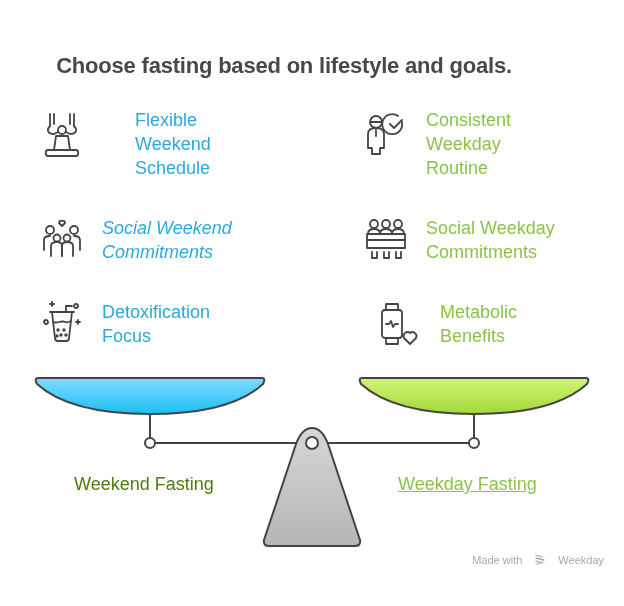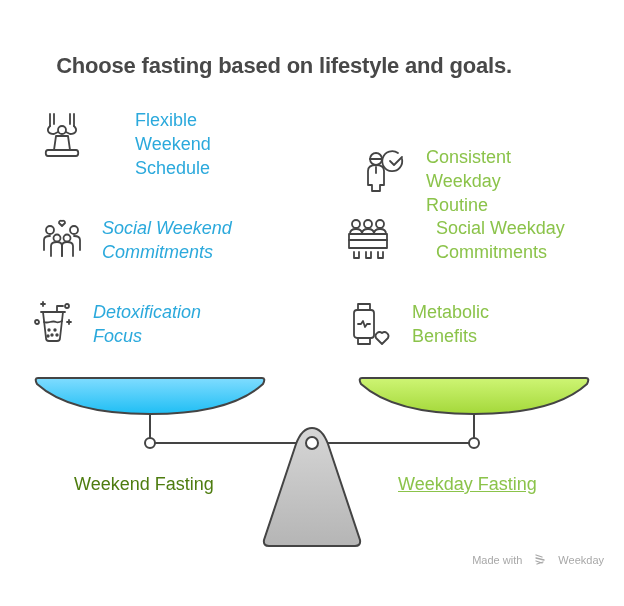--- a/index.html
+++ b/index.html
@@ -52,73 +52,73 @@
       <path d="M2 34 v-10 c0 -3 3 -4 6 -4"></path>
       <path d="M38 34 v-10 c0 -3 -3 -4 -6 -4"></path>
       <path d="M9 40 v-10 c0 -3 3 -4 6 -4 c3 0 5 1 5 4 v10"></path>
       <path d="M20 40 v-10 c0 -3 2 -4 5 -4 c3 0 6 1 6 4 v10"></path>
     </svg>
   </div>
   <div class="label">Social Weekend
 Commitments</div>
 </div>
 
-<div class="item left" style="left:33px; top:300px;font-style:italic;">
+<div class="item left" style="left:42px; top:300px;">
   <div class="icon">
     <svg viewBox="0 0 40 52" fill="none" stroke="#444" stroke-width="1.8" stroke-linecap="round" stroke-linejoin="round">
       <path d="M10 2 v4 M8 4 h4 M36 20 v4 M34 22 h4"></path>
       <circle cx="4" cy="22" r="2"></circle>
         <circle cx="34" cy="6" r="2"></circle>
       <path d="M24 12 v-6 h6"></path>
       <path d="M8 12 h24 M10 12 l3 26 a3 3 0 0 0 3 3 h8 a3 3 0 0 0 3 -3 l3 -26"></path>
       <path d="M11 22 c4 2 8 -2 12 0 c2 1 4 0 6 -1"></path>
       <circle cx="16" cy="30" r="0.8"></circle>
         <circle cx="22" cy="30" r="0.8"></circle>
         <circle cx="19" cy="35" r="0.8"></circle>
         <circle cx="15" cy="36" r="0.8"></circle>
         <circle cx="24" cy="35" r="0.8"></circle>
     </svg>
   </div>
   <div class="label">Detoxification
 Focus</div>
 </div>
 
-<div class="item right" style="left:366px; top:108px;margin-top:37px;">
+<div class="item right" style="left:366px; top:108px;">
   <div class="icon">
     <svg viewBox="0 0 40 52" fill="none" stroke="#444" stroke-width="1.8" stroke-linecap="round" stroke-linejoin="round">
       <circle cx="10" cy="14" r="6"></circle>
         <path d="M4 14 h12"></path>
       <path d="M2 40 v-14 c0 -4 3 -6 8 -6 c5 0 8 2 8 6 v14 h-4 v6 h-8 v-6 z"></path>
       <path d="M10 22 v6"></path>
       <path d="M36 14 a10 10 0 1 1 -4 -6"></path>
       <path d="M24 16 l4 4 l8 -8"></path>
     </svg>
   </div>
   <div class="label">Consistent
 Weekday
 Routine</div>
 </div>
 
-<div class="item right" style="left:348px; top:216px;gap:28px;">
+<div class="item right" style="left:366px; top:216px;">
   <div class="icon">
     <svg viewBox="0 0 40 52" fill="none" stroke="#444" stroke-width="1.8" stroke-linecap="round" stroke-linejoin="round">
       <circle cx="8" cy="8" r="4"></circle>
         <circle cx="20" cy="8" r="4"></circle>
         <circle cx="32" cy="8" r="4"></circle>
       <path d="M2 18 c0 -4 3 -5 6 -5 c3 0 6 1 6 5 M14 18 c0 -4 3 -5 6 -5 c3 0 6 1 6 5 M26 18 c0 -4 3 -5 6 -5 c3 0 6 1 6 5"></path>
       <rect x="1" y="18" width="38" height="14"></rect>
       <path d="M1 24 h38"></path>
       <path d="M6 36 v6 h5 v-6 M18 36 v6 h5 v-6 M30 36 v6 h5 v-6"></path>
     </svg>
   </div>
   <div class="label">Social Weekday
 Commitments</div>
 </div>
 
-<div class="item right" style="left:352px; top:300px;">
+<div class="item right" style="left:380px; top:300px;">
   <div class="icon">
     <svg viewBox="0 0 40 52" fill="none" stroke="#444" stroke-width="1.8" stroke-linecap="round" stroke-linejoin="round">
       <path d="M6 10 v-6 h12 v6 M6 38 v6 h12 v-6"></path>
       <rect x="2" y="10" width="20" height="28" rx="3"></rect>
       <path d="M6 24 h3 l2 -3 l2 6 l2 -3 h3"></path>
       <path d="M30 44 l-6 -6 a4 4 0 0 1 6 -5 a4 4 0 0 1 6 5 z"></path>
     </svg>
   </div>
   <div class="label">Metabolic
 Benefits</div>

